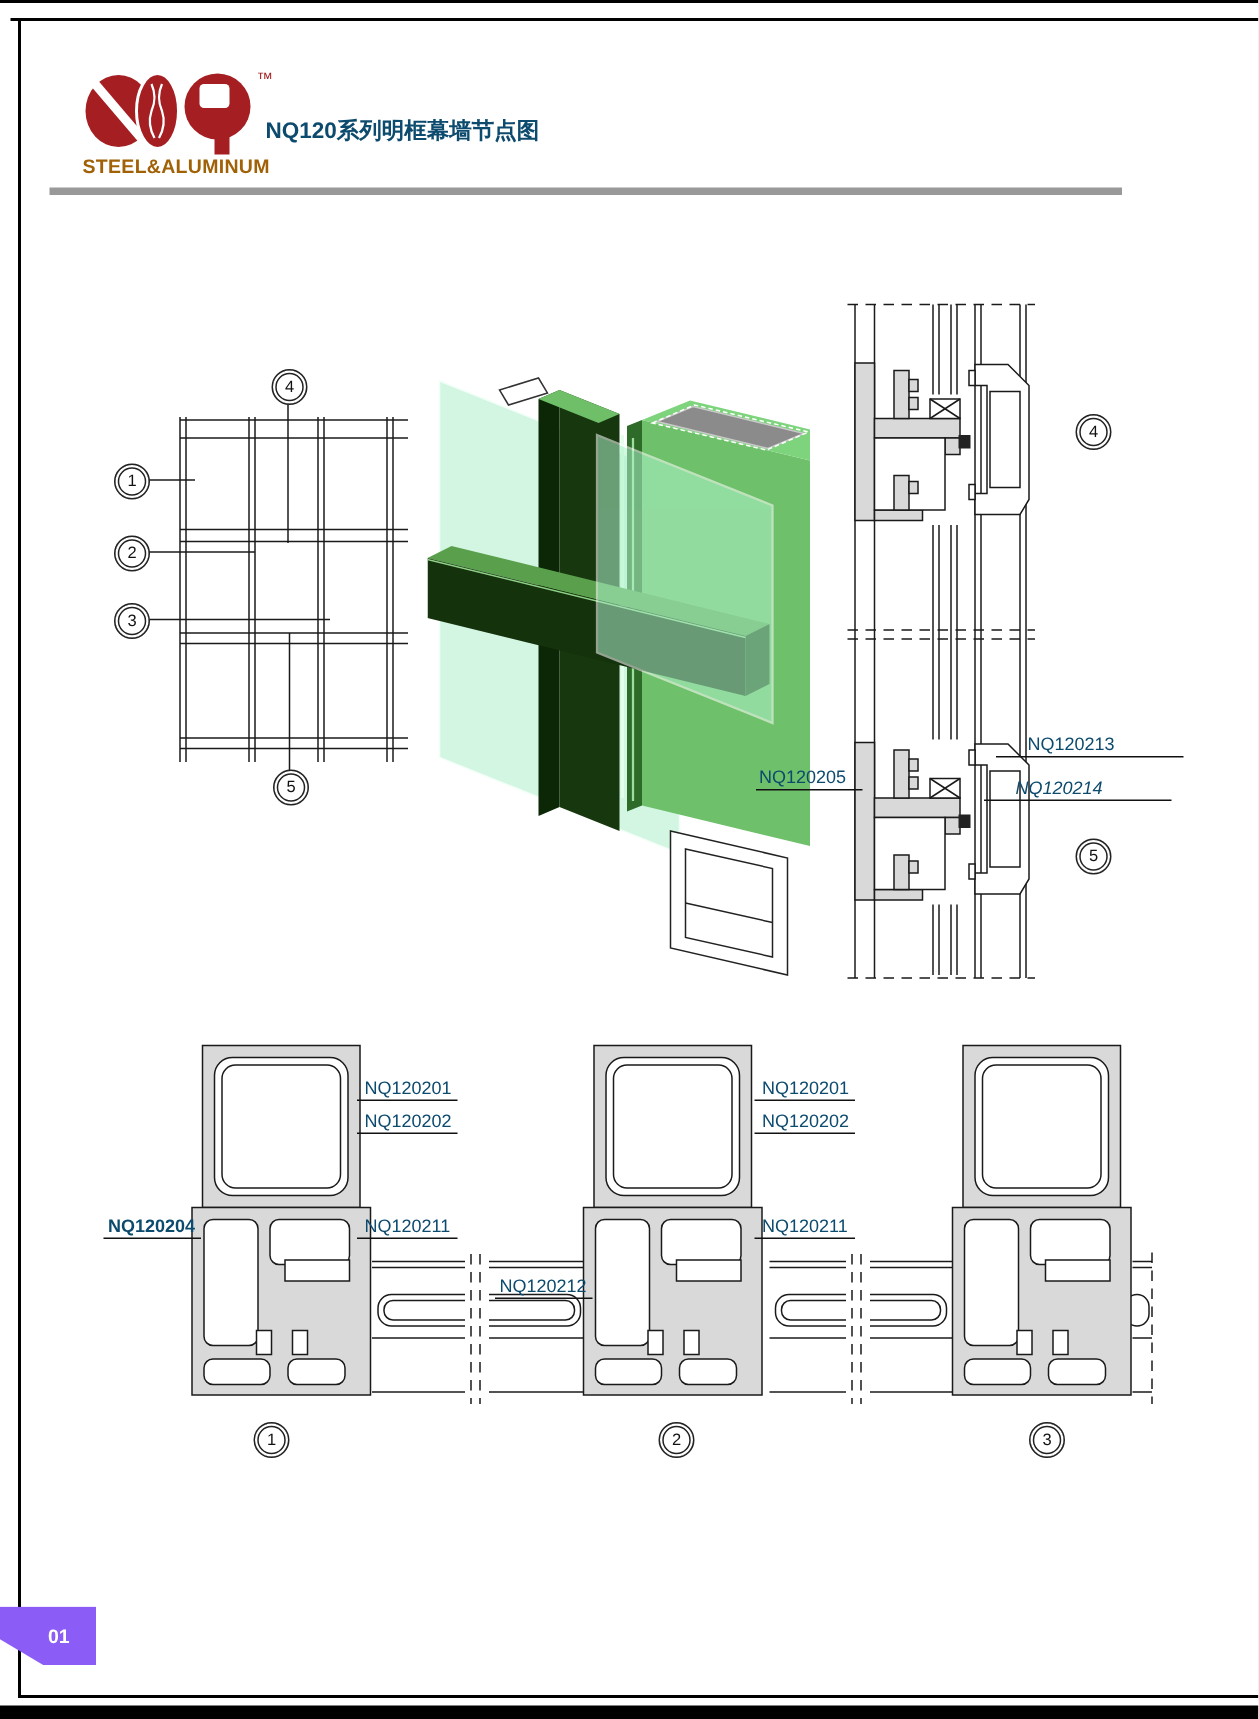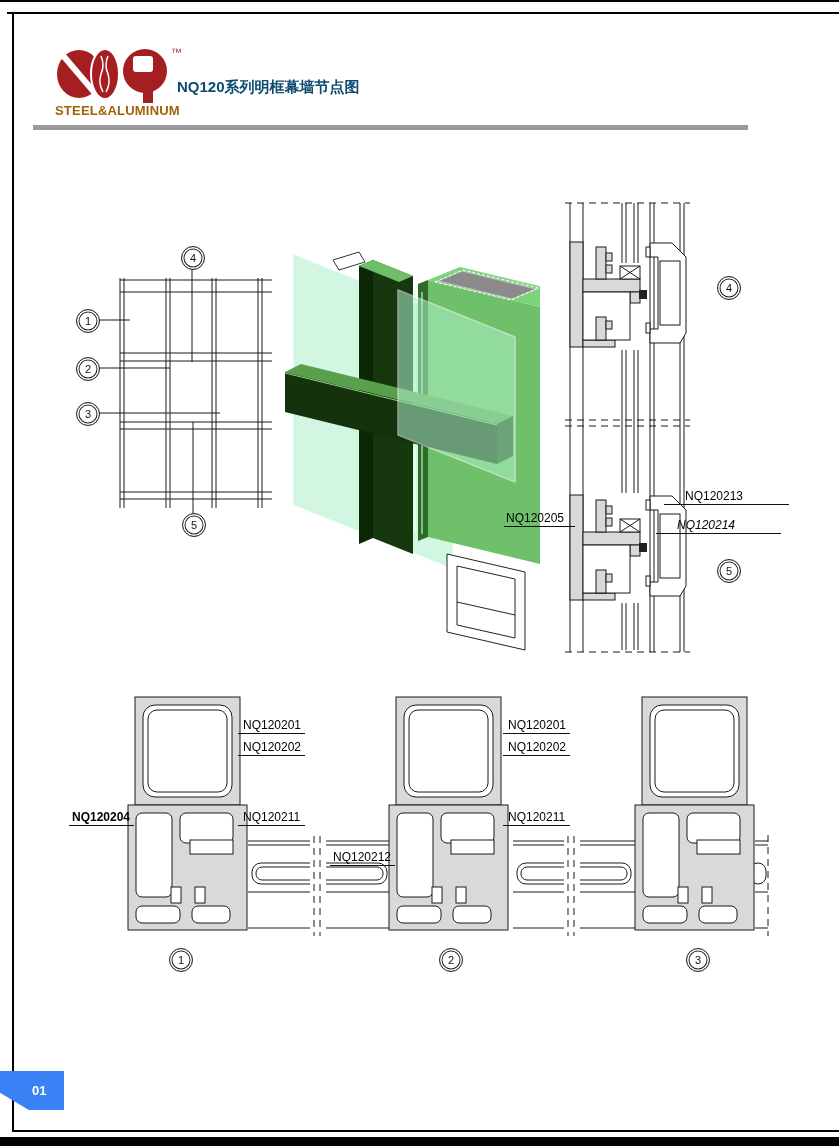--- a/index.html
+++ b/index.html
@@ -7,28 +7,28 @@
         font-family:"Liberation Sans",sans-serif;}
   
   .line-abs{position:absolute;background:#000;}
   
   .brand{position:absolute;left:55px;top:103px;width:128px;font-size:13px;font-weight:bold;
          color:#a16207;letter-spacing:.2px;}
   .title-cn{position:absolute;left:177px;top:78px;font-size:15px;font-weight:bold;color:#0c4a6e;}
   .title-en{position:absolute;left:177px;top:98px;font-size:14px;color:#151515;}
   .divider{position:absolute;left:33px;top:125px;width:715px;height:5px;background:#999;}
   
-  .lbl{position:absolute;font-size:12px;color:#000000;border-bottom:1px solid #111;
+  .lbl{position:absolute;font-size:12px;color:#0c4a6e;border-bottom:1px solid #111;
        height:14px;line-height:13px;white-space:nowrap;}
   
   .co{position:absolute;width:22px;height:22px;border:1px solid #222;border-radius:50%;
       background:#fff;box-shadow:inset 0 0 0 1.5px #fff,inset 0 0 0 2.5px #222;
       display:flex;align-items:center;justify-content:center;font-size:11px;color:#111;}
   
-  .pagetab{position:absolute;left:0;top:1071px;width:64px;height:39px;background:#3b82f6;
+  .pagetab{position:absolute;left:0;top:1071px;width:64px;height:39px;background:#8b5cf6;
            clip-path:polygon(0 0,100% 0,100% 100%,45% 100%,0 56%);
            color:#fff;font-size:13px;font-weight:bold;display:flex;align-items:center;
            padding-left:32px;box-sizing:border-box;}
   
   svg{position:absolute;}
   .k{stroke:#1a1a1a;stroke-width:1;fill:none;}
   .gf{fill:#d9d9d9;stroke:#1a1a1a;stroke-width:1;}
   .wf{fill:#fff;stroke:#1a1a1a;stroke-width:1;}
   .nf{fill:none;stroke:#1a1a1a;stroke-width:1;}
   .dash{stroke:#1a1a1a;stroke-width:1;fill:none;stroke-dasharray:7 5;}

